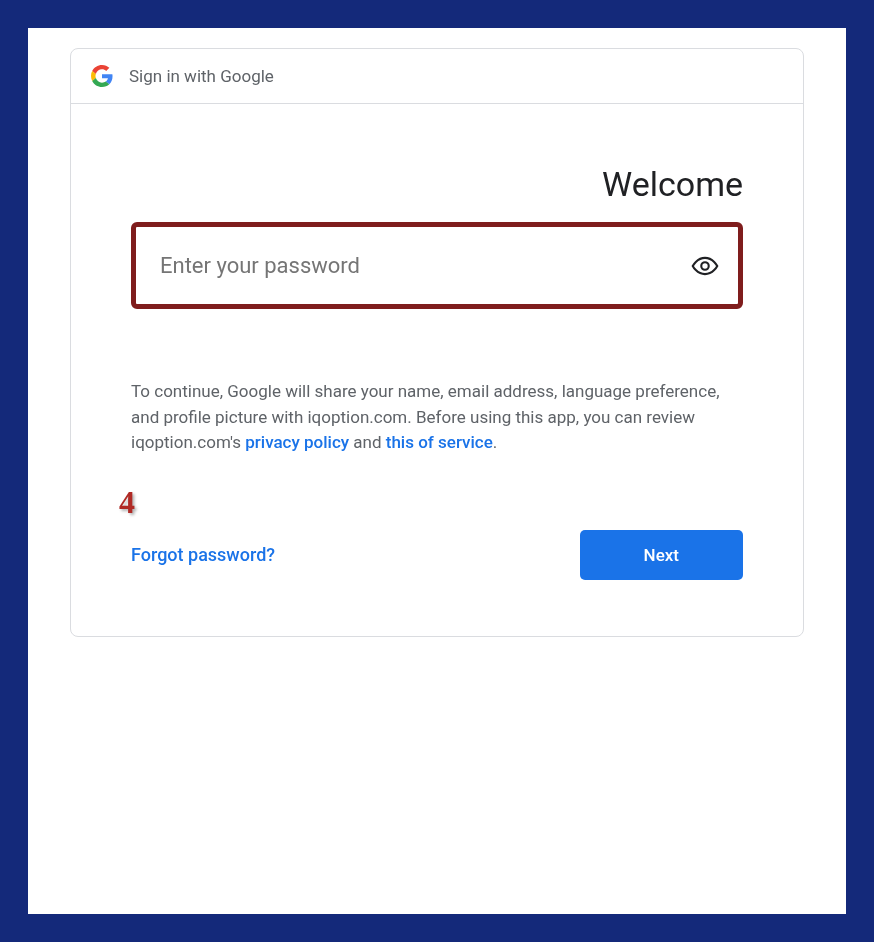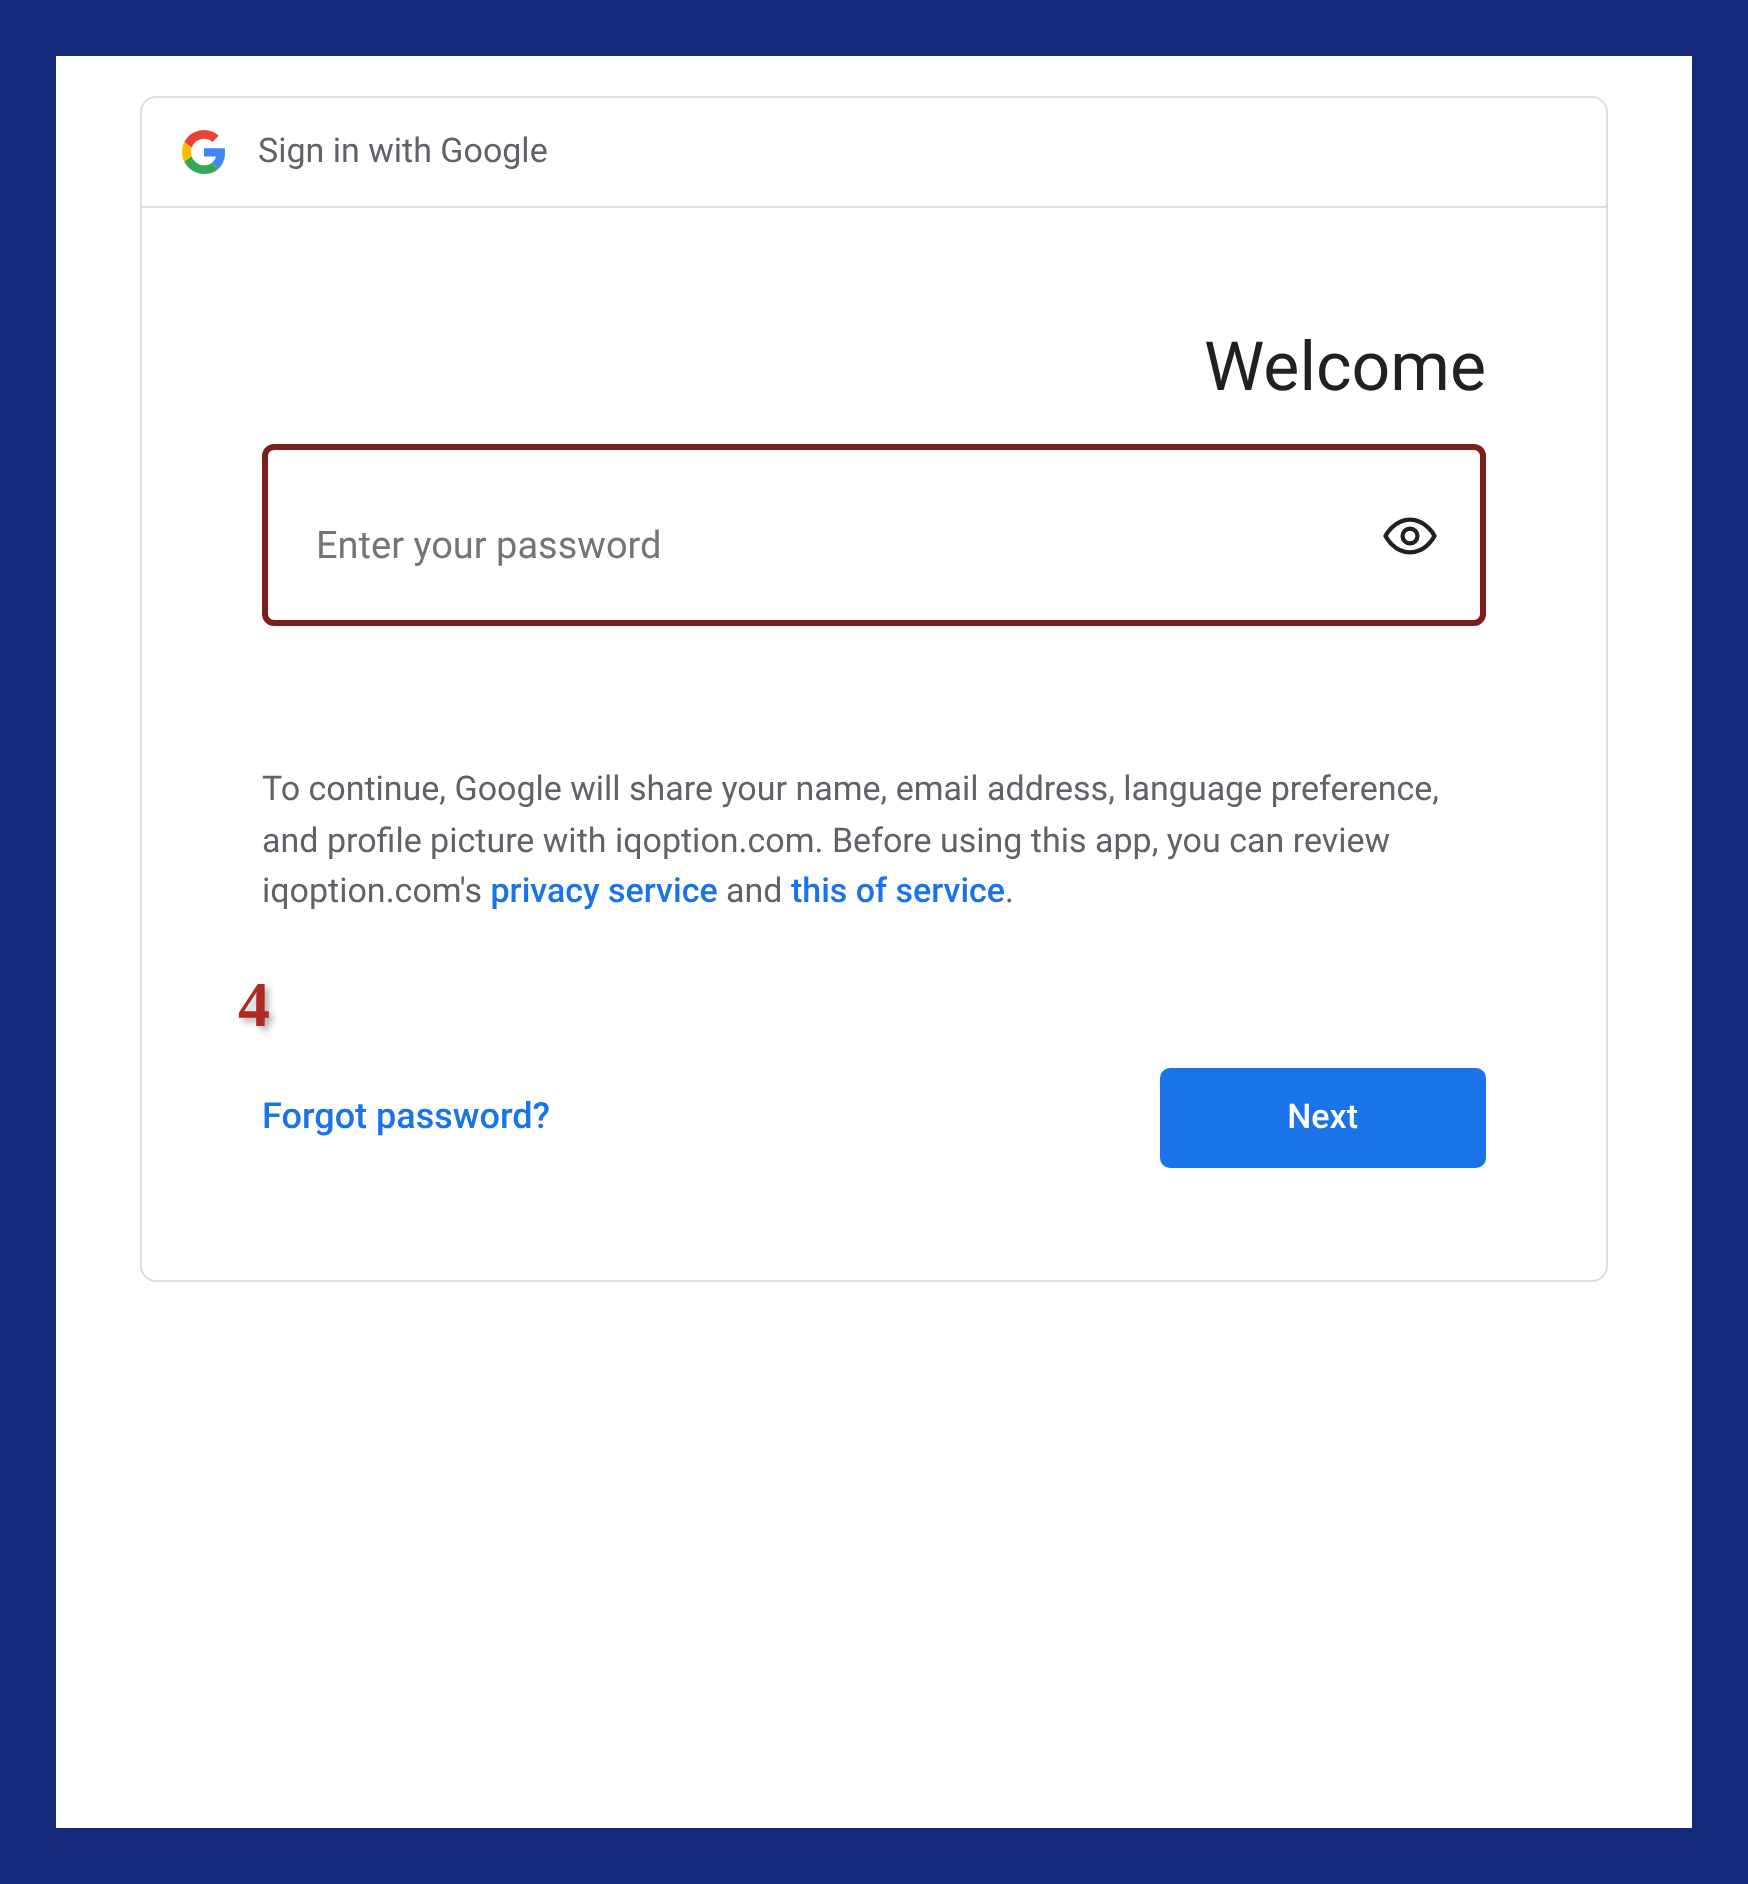--- a/index.html
+++ b/index.html
@@ -70,24 +70,24 @@
   .email-text {
     font-size: 17px;
     color: #3c4043;
   }
   .password-wrapper {
     position: relative;
     margin-bottom: 70px;
   }
   .password-field {
     width: 100%;
-    border: 3px solid #7f1d1d;
+    border: 5px solid #7f1d1d;
     border-radius: 6px;
-    padding: 36px 64px 26px 24px;
-    font-size: 19px;
+    padding: 26px 64px 26px 24px;
+    font-size: 22px;
     color: #202124;
     outline: none;
     font-family: inherit;
   }
   .password-field::placeholder {
     color: #757575;
   }
   .eye-icon {
     position: absolute;
     right: 24px;
@@ -174,21 +174,21 @@
         <input type="password" class="password-field" placeholder="Enter your password" style="">
         <span class="eye-icon">
           <svg viewBox="0 0 24 24" width="28" height="28" fill="none" stroke="currentColor" stroke-width="1.8">
             <path d="M1.5 12S5 5 12 5s10.5 7 10.5 7-3.5 7-10.5 7S1.5 12 1.5 12z"></path>
             <circle cx="12" cy="12" r="3.2"></circle>
           </svg>
         </span>
       </div>
 
       <p class="disclosure">
-        <span>To continue, Google will share your name, email address, language preference, and profile picture with iqoption.com. Before using this app, you can review iqoption.com's </span><a href="#">privacy service</a><span> and </span><a href="#">this of service</a><span>.</span>
+        <span>To continue, Google will share your name, email address, language preference, and profile picture with iqoption.com. Before using this app, you can review iqoption.com's </span><a href="#">privacy policy</a><span> and </span><a href="#">this of service</a><span>.</span>
       </p>
 
       <div class="action-row">
         <a class="forgot-link">Forgot password?</a>
         <button class="next-btn">Next</button>
       </div>
 
       <div class="annotation ann-4">4</div>
 
     </div>

